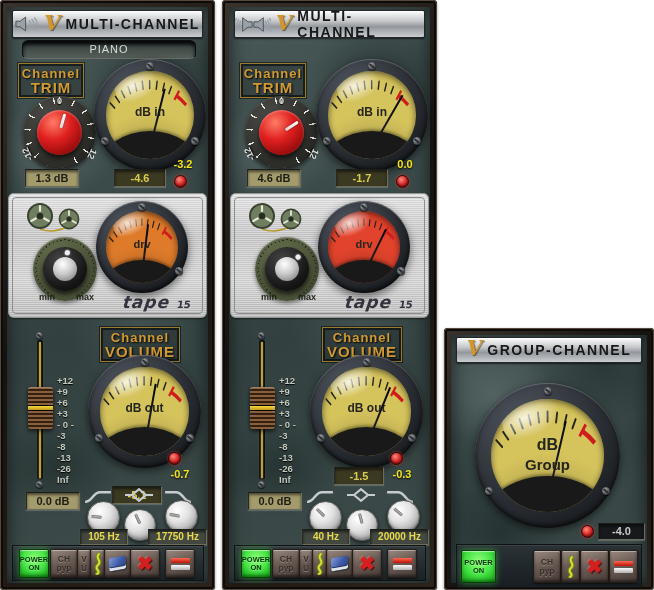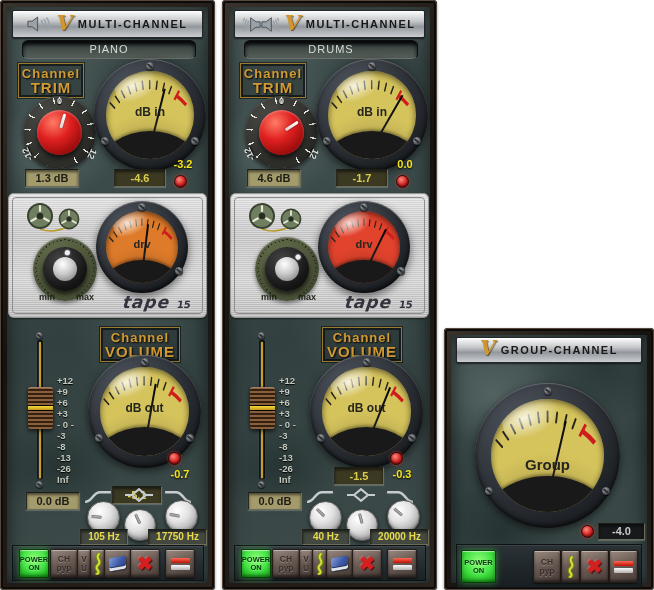--- a/index.html
+++ b/index.html
@@ -18,21 +18,21 @@
       linear-gradient(165deg,#495957,#324140 55%,#3e4d4b);
     box-shadow:inset 0 0 18px rgba(0,0,0,.65);}
 
   
   .hdr{position:absolute;left:12px;right:12px;top:10px;height:26px;
        background:linear-gradient(#fdfdfd,#c3c5c7 40%,#93989d 60%,#cacdd0);
        border:1px solid #232528;border-radius:2px;display:flex;align-items:center;justify-content:center;gap:5px;
        box-shadow:0 1px 2px rgba(0,0,0,.6), inset 0 1px 0 #ffffff;}
   .hdr .v{color:#d3962c;font:italic bold 21px "DejaVu Serif",serif;margin-top:-4px;
           text-shadow:1px 1px 1px rgba(40,30,0,.6);}
-  .hdr .t{color:#17181a;font-weight:bold;font-size:11px;letter-spacing:1.5px;}
+  .hdr .t{color:#17181a;font-weight:bold;font-size:14px;letter-spacing:1.5px;}
   .spk{flex:0 0 auto;}
 
   
   .namef{position:absolute;left:22px;right:19px;top:40px;height:17px;border-radius:7px/5px;
          background:linear-gradient(#14171a,#3d4845 35%,#566059);
          border:1px solid #0b0d0f;border-bottom-color:#6c716c;
          color:#d9ddd9;font-size:11px;letter-spacing:1px;text-align:center;line-height:17px;
          box-shadow:inset 0 3px 4px rgba(0,0,0,.8);}
 
   
@@ -440,21 +440,20 @@
   <div class="panel"></div>
 
   <div class="hdr">
     <svg class="spk" width="36" height="15" viewBox="0 0 40 16">
         <use href="#spk2"></use>
       </svg>
     <span class="v">V</span>
     <span class="t">MULTI-CHANNEL</span>
   </div>
 
-  <div class="namef">DRUMS</div>
 
   <div class="goldbox" style="left:18px;top:63px;width:64px">
     <div>Channel</div>
     <div style="font-size:15px">TRIM</div>
   </div>
 
   <div class="trimknob" style="left:23px;top:96px;width:73px;height:73px">
     <div class="tk-base"></div>
     <div class="tk-ticks"></div>
     <div class="tk-gap"></div>
@@ -633,20 +632,21 @@
     <span class="v" style="font-size:20px">V</span>
     <span class="t">GROUP-CHANNEL</span>
   </div>
 
 
   <div class="vu" style="left:31px;top:55px;width:145px;height:145px">
     <div class="vu-face">
       <svg class="vu-svg" viewBox="0 0 100 80" preserveAspectRatio="none">
           <use href="#vu-scale"></use>
         </svg>
+      <div class="vu-label2" style="top:33%;font-size:16px">dB</div>
       <div class="vu-label2" style="top:50%;font-size:15px">Group</div>
       <div class="vu-needle" style="transform: rotate(13deg);"></div>
       <div class="vu-dark"></div>
       <div class="vu-gloss"></div>
     </div>
     <div class="screw" style="left:50%;margin-left:-4px;top:4px"></div>
     <div class="screw" style="left:7%;top:72%"></div>
     <div class="screw" style="right:7%;top:72%"></div>
   </div>
 

